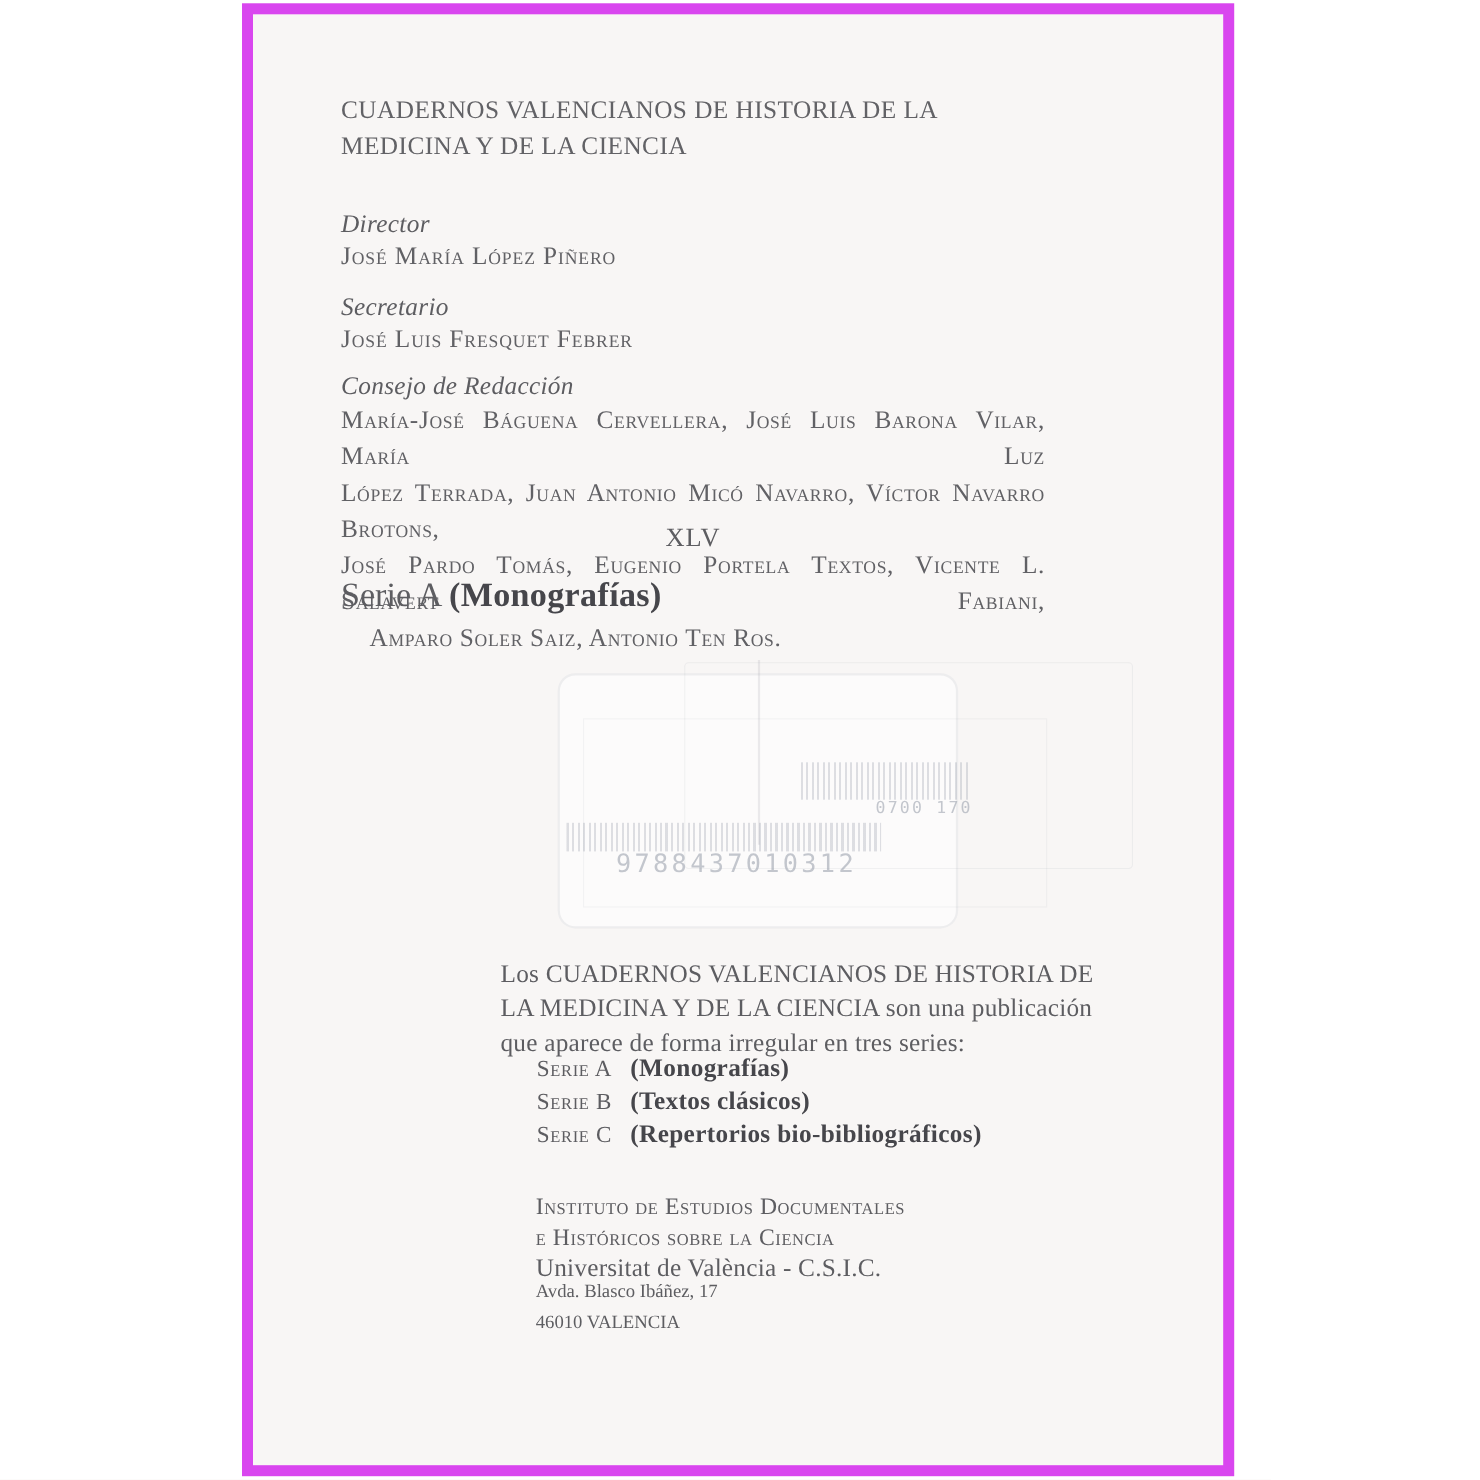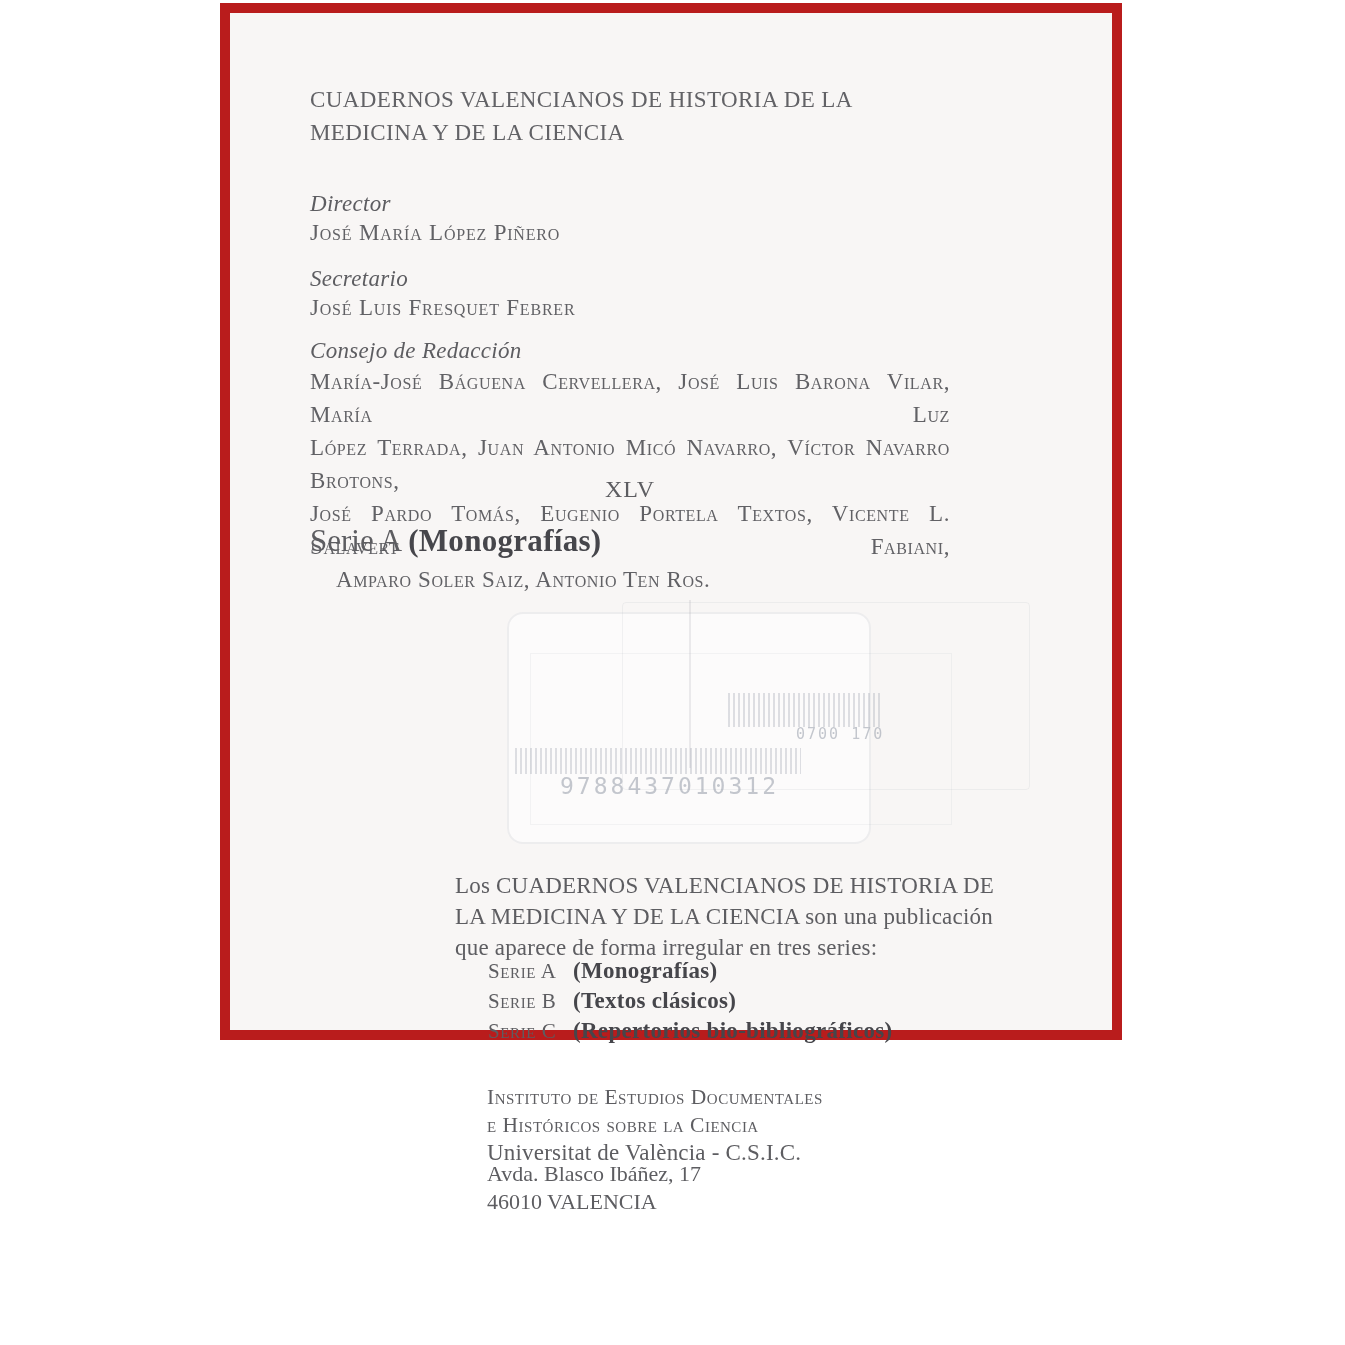--- a/index.html
+++ b/index.html
@@ -2,22 +2,22 @@
 <html><head>
 <meta charset="utf-8">
 <style>
   html,body{margin:0;padding:0;}
   body{
     width:1345px;height:1345px;position:relative;background:#ffffff;
     font-family:"Liberation Serif", serif;color:#5d5d61;
     overflow:hidden;
   }
   .page{
-    position:absolute;left:220px;top:3px;width:902px;height:1037px;
-    box-sizing:border-box;border:10px solid #b91c1c;background:#f8f6f5;
+    position:absolute;left:220px;top:3px;width:902px;height:1339px;
+    box-sizing:border-box;border:10px solid #d946ef;background:#f8f6f5;
   }
   .abs{position:absolute;}
   .masthead{left:80px;top:70px;font-size:23px;line-height:33px;letter-spacing:.4px;color:#626266;}
   .role-label{font-style:italic;font-size:23px;letter-spacing:.3px;}
   .sc{font-variant-caps:small-caps;}
   .person{font-size:23px;letter-spacing:.8px;color:#616165;}
   .dir-label{left:80px;top:178px;}
   .dir-name{left:80px;top:207px;}
   .sec-label{left:80px;top:253px;}
   .sec-name{left:80px;top:282px;}
@@ -43,21 +43,21 @@
   .digits-bottom{left:330px;top:760px;font-size:23px;letter-spacing:3px;}
 
   .intro{left:225px;top:857px;font-size:23px;line-height:31px;letter-spacing:.2px;}
   .series-list{left:258px;top:945px;}
   .series-row{display:flex;height:30px;align-items:baseline;}
   .series-row .slabel{width:85px;font-size:21px;letter-spacing:.6px;}
   .series-row .sname{font-size:23px;font-weight:bold;color:#46464b;letter-spacing:.3px;}
   .correspondence{left:225px;top:1037px;font-size:23px;}
   .institute{left:257px;top:1070px;font-size:21.5px;line-height:28px;letter-spacing:.5px;}
   .institute .reg{font-size:23px;letter-spacing:.2px;}
-  .address{left:257px;top:1147px;font-size:22px;line-height:28px;font-family:Liberation Serif, serif;}
+  .address{left:257px;top:1147px;font-size:17px;line-height:28px;font-family:Liberation Serif, serif;}
 </style>
 </head>
 <body>
 
 <div class="page">
 
   <div class="abs masthead">
     <div>CUADERNOS VALENCIANOS DE HISTORIA DE LA</div>
     <div>MEDICINA Y DE LA CIENCIA</div>
   </div>

